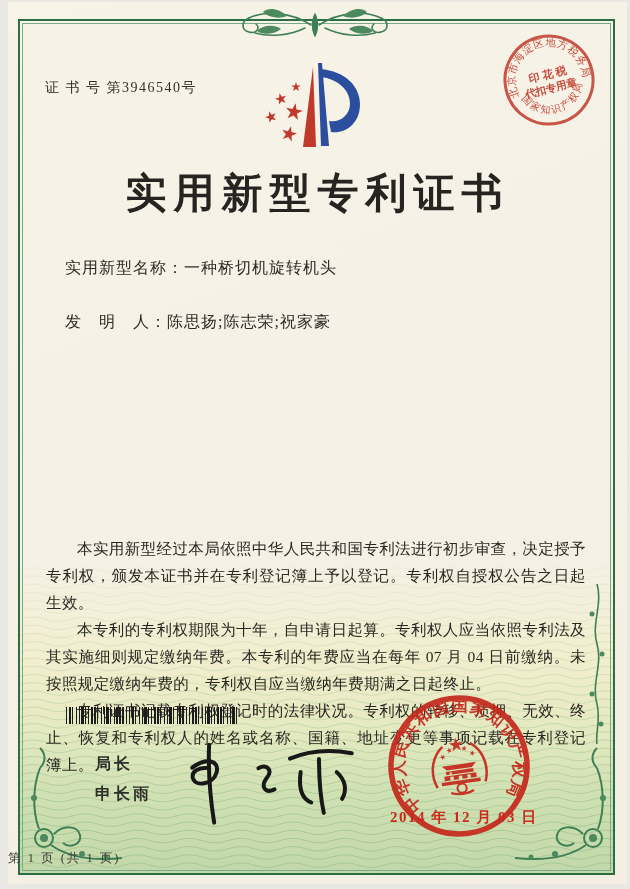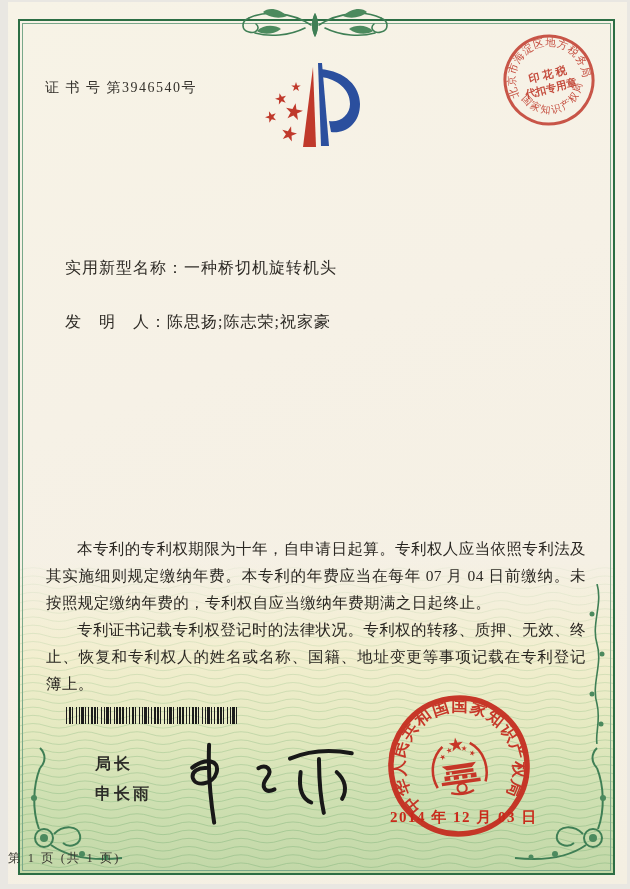--- a/index.html
+++ b/index.html
@@ -161,29 +161,31 @@
     </g>
     <g fill="#c0392b">
       <use href="#star" transform="translate(38,29) scale(5)"></use>
       <use href="#star" transform="translate(23,41) scale(6) rotate(-15)"></use>
       <use href="#star" transform="translate(36,54) scale(9) rotate(10)"></use>
       <use href="#star" transform="translate(13,59) scale(6) rotate(-20)"></use>
       <use href="#star" transform="translate(31,76) scale(8) rotate(15)"></use>
     </g>
   </svg>
 
+  <h1 class="title">实用新型专利证书</h1>
 
   <div class="field f0">
     <span>实用新型名称：</span><span>一种桥切机旋转机头</span>
   </div>
   <div class="field f1">
     <span>发　明　人：</span><span>陈思扬;陈志荣;祝家豪</span>
   </div>
 
   <div class="paras">
+    <p>本实用新型经过本局依照中华人民共和国专利法进行初步审查，决定授予专利权，颁发本证书并在专利登记簿上予以登记。专利权自授权公告之日起生效。</p>
     <p>本专利的专利权期限为十年，自申请日起算。专利权人应当依照专利法及其实施细则规定缴纳年费。本专利的年费应当在每年 07 月 04 日前缴纳。未按照规定缴纳年费的，专利权自应当缴纳年费期满之日起终止。</p>
     <p>专利证书记载专利权登记时的法律状况。专利权的转移、质押、无效、终止、恢复和专利权人的姓名或名称、国籍、地址变更等事项记载在专利登记簿上。</p>
   </div>
 
   <div class="barcode"></div>
 
   <div class="signer s0">局长</div>
   <div class="signer s1">申长雨</div>
 
   <svg class="signature" width="215" height="108" viewBox="0 0 215 108">

